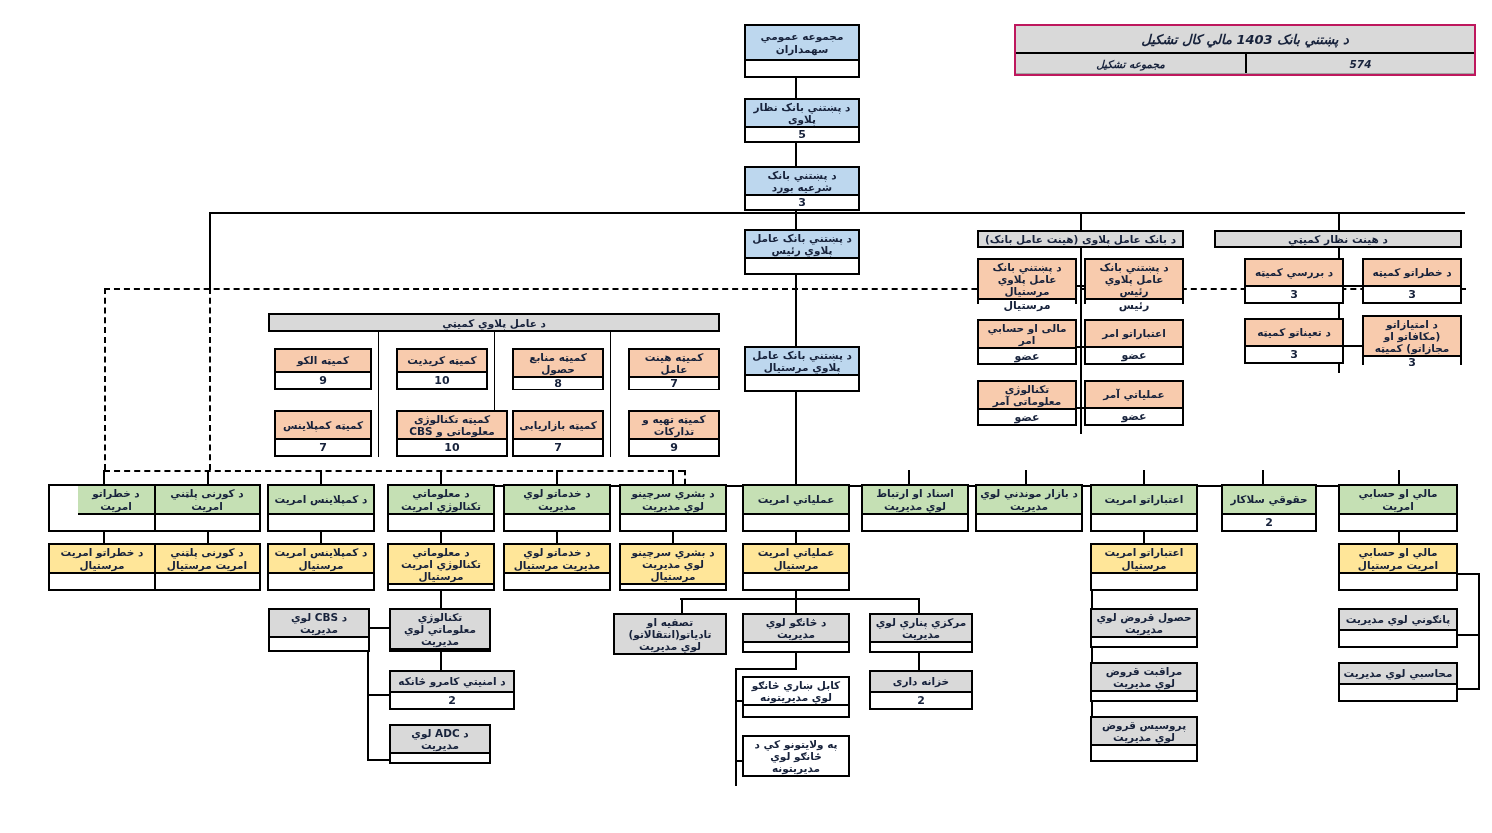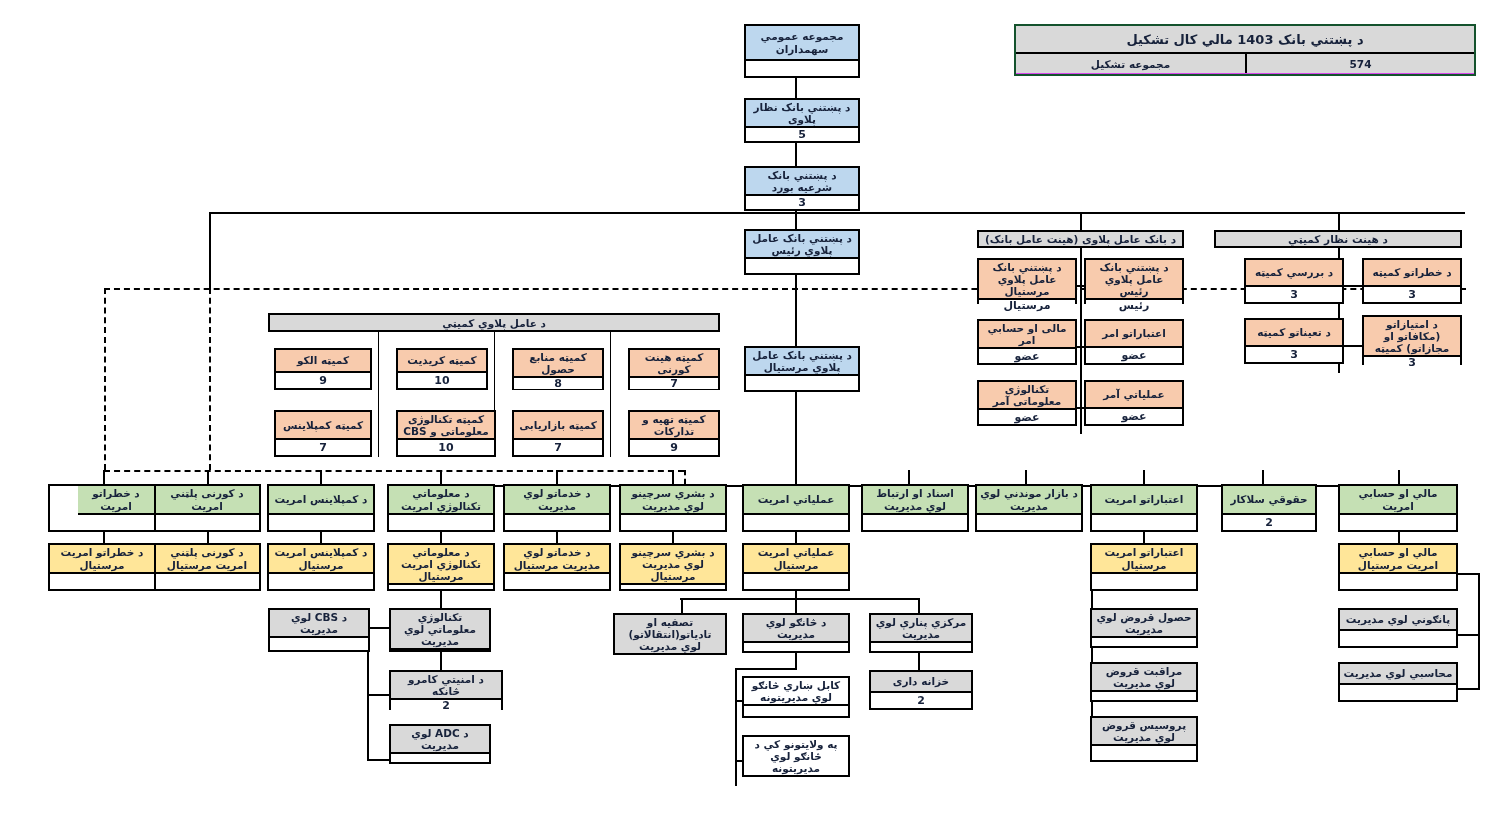--- a/index.html
+++ b/index.html
@@ -70,23 +70,24 @@
     font-size: 10.5px;
     font-weight: bold;
     color: #17223b;
     text-align: center;
     z-index: 6;
   }
 
   
   .legend {
     position: absolute;
-    border: 2px solid #14532d;
+    border: 2px solid #be185d;
     z-index: 8;
-    background: #d946ef;
+    background: #a3a3a3;
+    font-style: italic;
   }
   .legend-title {
     height: 28px;
     border-bottom: 2px solid #000;
     display: flex; align-items: center; justify-content: center;
     font-size: 13px; font-weight: bold; color: #17223b;
     background: #d9d9d9;
   }
   .legend-row { display: flex; height: 19px; }
   .legend-cell {
@@ -221,21 +222,21 @@
     <div class="count">3</div>
   </div>
 
   <div class="bar" style="left:268px; top:313px; width:452px; height:19px;">د عامل پلاوي کمیټي</div>
 
   <div class="ln lnv thin" style="left:378px; top:332px; height:125px; width:1px;"></div>
   <div class="ln lnv thin" style="left:494px; top:332px; height:125px; width:1px;"></div>
   <div class="ln lnv thin" style="left:610px; top:332px; height:125px; width:1px;"></div>
 
   <div class="node orange" style="left:628px; top:348px; width:92px; height:42px;">
-    <div class="title">کمیټه هینت کورنی</div>
+    <div class="title">کمیټه هینت عامل</div>
     <div class="count">7</div>
   </div>
   <div class="node orange" style="left:512px; top:348px; width:92px; height:42px;">
     <div class="title">کمیټه منابع حصول</div>
     <div class="count">8</div>
   </div>
   <div class="node orange" style="left:396px; top:348px; width:92px; height:42px;">
     <div class="title">کمیټه کریدیت</div>
     <div class="count">10</div>
   </div>
@@ -245,21 +246,21 @@
   </div>
 
   <div class="node orange" style="left:628px; top:410px; width:92px; height:47px;">
     <div class="title">کمیټه تهیه و تدارکات</div>
     <div class="count">9</div>
   </div>
   <div class="node orange" style="left:512px; top:410px; width:92px; height:47px;">
     <div class="title">کمیټه بازاریابی</div>
     <div class="count">7</div>
   </div>
-  <div class="node orange" style="left:396px; top:410px; width:100px; height:47px;">
+  <div class="node orange" style="left:396px; top:410px; width:112px; height:47px;">
     <div class="title">کمیټه تکنالوژی معلوماتی و CBS</div>
     <div class="count">10</div>
   </div>
   <div class="node orange" style="left:274px; top:410px; width:98px; height:47px;">
     <div class="title">کمیټه کمپلاینس</div>
     <div class="count">7</div>
   </div>
 
   <div class="ln lnh" style="left:390px; top:485px; width:1010px;"></div>
 
@@ -448,21 +449,21 @@
   <div class="ln lnv" style="left:367px; top:613px; height:148px;"></div>
   <div class="ln lnh" style="left:367px; top:627px; width:75px;"></div>
   <div class="ln lnh" style="left:367px; top:694px; width:24px;"></div>
   <div class="ln lnh" style="left:367px; top:759px; width:24px;"></div>
 
   <div class="node gray" style="left:389px; top:608px; width:102px; height:44px;">
     <div class="title">تکنالوژي معلوماتي لوي مدیریت</div>
     <div class="count"></div>
   </div>
   <div class="ln lnv" style="left:440px; top:652px; height:18px;"></div>
-  <div class="node gray" style="left:389px; top:670px; width:114px; height:40px;">
+  <div class="node gray" style="left:389px; top:670px; width:126px; height:40px;">
     <div class="title">د امنیتي کامرو څانکه</div>
     <div class="count">2</div>
   </div>
   <div class="node gray" style="left:389px; top:724px; width:102px; height:40px;">
     <div class="title">د ADC لوي مدیریت</div>
     <div class="count"></div>
   </div>
   <div class="node gray" style="left:268px; top:608px; width:102px; height:44px;">
     <div class="title">د CBS لوي مدیریت</div>
     <div class="count"></div>

